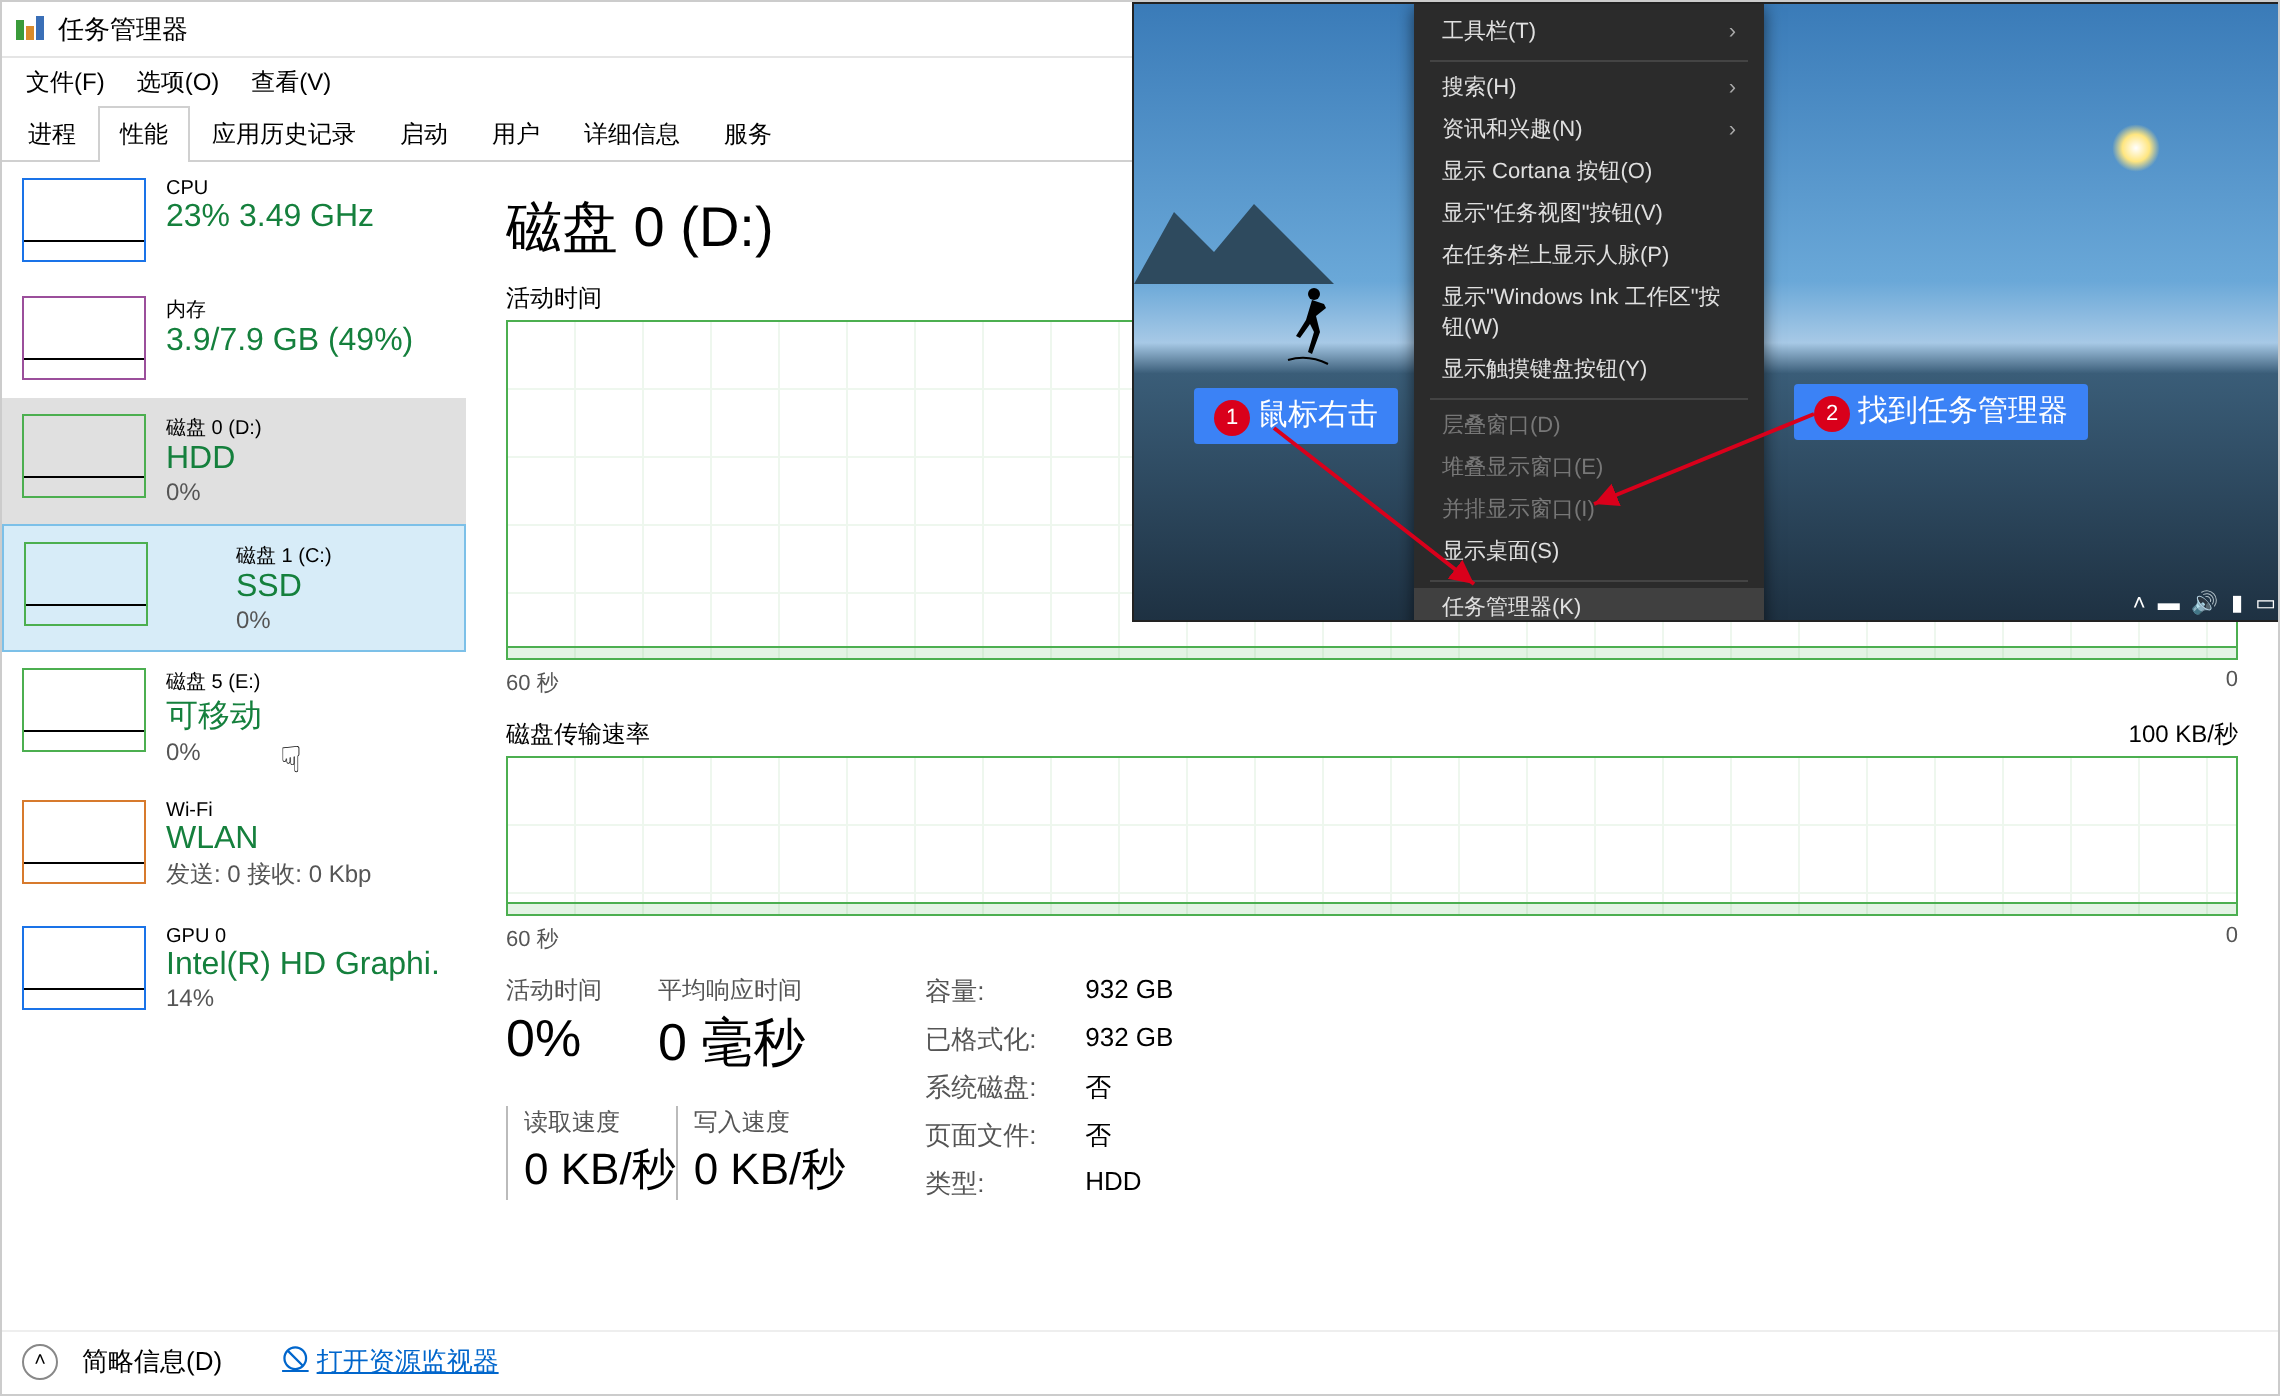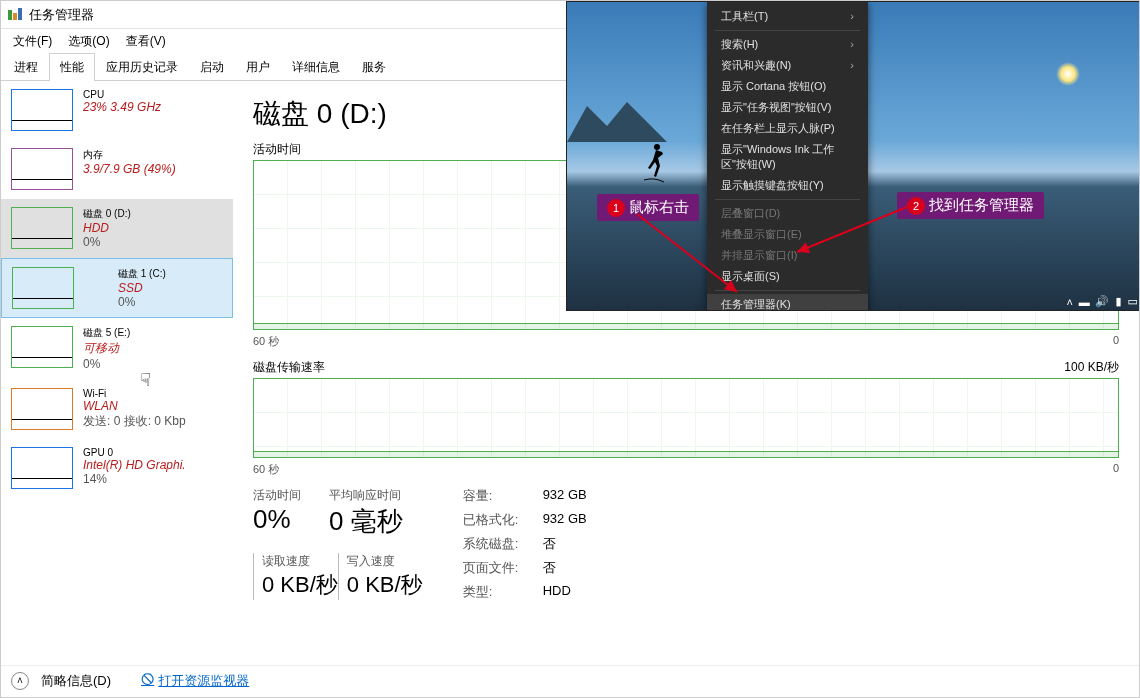--- a/index.html
+++ b/index.html
@@ -24,21 +24,21 @@
   .sbitem { display:flex; padding:8px 10px; gap:10px; border-bottom:1px solid transparent; cursor:default; }
   .sbitem.selected { background:#e0e0e0; }
   .sbitem.hover { background:#d7ecf8; border:1px solid #7cc0e8;gap:44px; }
   .thumb { width:62px; height:42px; border:1px solid; flex:0 0 auto; position:relative; }
   .thumb.blue { border-color:#1a73e8; }
   .thumb.purple { border-color:#9b4f9b; }
   .thumb.green { border-color:#4caf50; }
   .thumb.orange { border-color:#d77a2d; }
   .thumb .spark { position:absolute; bottom:0; left:0; right:0; height:10px; }
   .sbtxt .t1 { font-size:10px; }
-  .sbtxt .t2 { font-size:12px; color:#b91c1c;font-style:italic; }
+  .sbtxt .t2 { font-size:16px; color:#15803d; }
   .sbtxt .t3 { font-size:12px; color:#555; }
   
   .detail { flex:1; padding:14px 20px 0 20px; position:relative; }
   .detail h1 { font-size:28px; font-weight:400; margin-bottom:8px; }
   .chartlabel { font-size:12px; display:flex; justify-content:space-between; margin-bottom:2px; }
   .chart { height:170px; border:1px solid #4caf50; background:linear-gradient(to right,#eef7ee 1px,transparent 1px),linear-gradient(to bottom,#eef7ee 1px,transparent 1px); background-size:34px 34px; background-position:-1px -1px; margin-bottom:4px; position:relative; }
   .chart2 { height:80px; }
   .chart .line { position:absolute; bottom:0; left:0; right:0; height:6px; border-top:1px solid #4caf50; background:rgba(76,175,80,.15); }
   .axis { font-size:11px; display:flex; justify-content:space-between; margin-bottom:10px; color:#555; }
   .stats { display:flex; gap:40px; margin-top:8px; }
@@ -52,27 +52,27 @@
   .bottombar { position:absolute; bottom:2px; left:0; right:0; height:30px; display:flex; align-items:center; padding:0 10px; font-size:13px; gap:12px; border-top:1px solid #eee; }
   .bottombar .link { color:#0066cc; text-decoration:underline; display:flex; align-items:center; gap:4px; }
   .circlebtn { width:18px; height:18px; border:1px solid #888; border-radius:50%; display:flex; align-items:center; justify-content:center; font-size:10px; }
   
   .overlay { position:absolute; top:0; left:565px; width:575px; height:310px; overflow:hidden; border:1px solid #222; }
   .sky { position:absolute; inset:0; background:linear-gradient(to bottom,#3a7bb8 0%,#6aa8d8 45%,#a7c9e6 55%,#3a5d78 60%,#1e3142 100%); }
   .sun { position:absolute; top:60px; right:60px; width:24px; height:24px; background:radial-gradient(#fff,#ffe680 40%,transparent 70%); border-radius:50%; }
   .mountain { position:absolute; top:100px; left:0; width:100px; height:40px; background:#2e4a5e; clip-path:polygon(0 100%,20% 10%,40% 60%,60% 0,100% 100%); }
   .runner { position:absolute; top:140px; left:72px; width:30px; height:44px; }
   .runner svg { width:30px; height:44px; }
-  .ctxmenu { position:absolute; top:0; left:140px; width:161px; background:#2b2b2b; color:#e0e0e0; font-size:11px; padding:4px 0; box-shadow:0 2px 8px rgba(0,0,0,.6); }
+  .ctxmenu { position:absolute; top:0; left:140px; width:175px; background:#2b2b2b; color:#e0e0e0; font-size:11px; padding:4px 0; box-shadow:0 2px 8px rgba(0,0,0,.6); }
   .ctxmenu .mi { padding:3px 14px; display:flex; justify-content:space-between; align-items:center; line-height:15px; }
   .ctxmenu .mi.disabled { color:#777; }
   .ctxmenu .mi.highlight { background:#404040; }
   .ctxmenu .sep { height:1px; background:#444; margin:3px 8px; }
   .ctxmenu .arrow::after { content:"›"; color:#aaa; }
-  .callout { position:absolute; background:#701a75; color:#fff; padding:4px 10px; font-size:15px; border-radius:2px; }
+  .callout { position:absolute; background:#3b82f6; color:#fff; padding:4px 10px; font-size:15px; border-radius:2px; }
   .callout .num { display:inline-block; width:18px; height:18px; background:#d9001b; color:#fff; border-radius:50%; text-align:center; line-height:18px; font-size:11px; margin-right:4px; }
   .arrowline { position:absolute; }
   .tray { position:absolute; right:2px; bottom:2px; color:#fff; font-size:11px; display:flex; gap:6px; align-items:center; }
   .cursor { position:absolute; top:368px; left:139px; font-size:18px; pointer-events:none; }
 </style>
 </head>
 <body>
 
 <div class="titlebar">
   <span class="app-icon">

